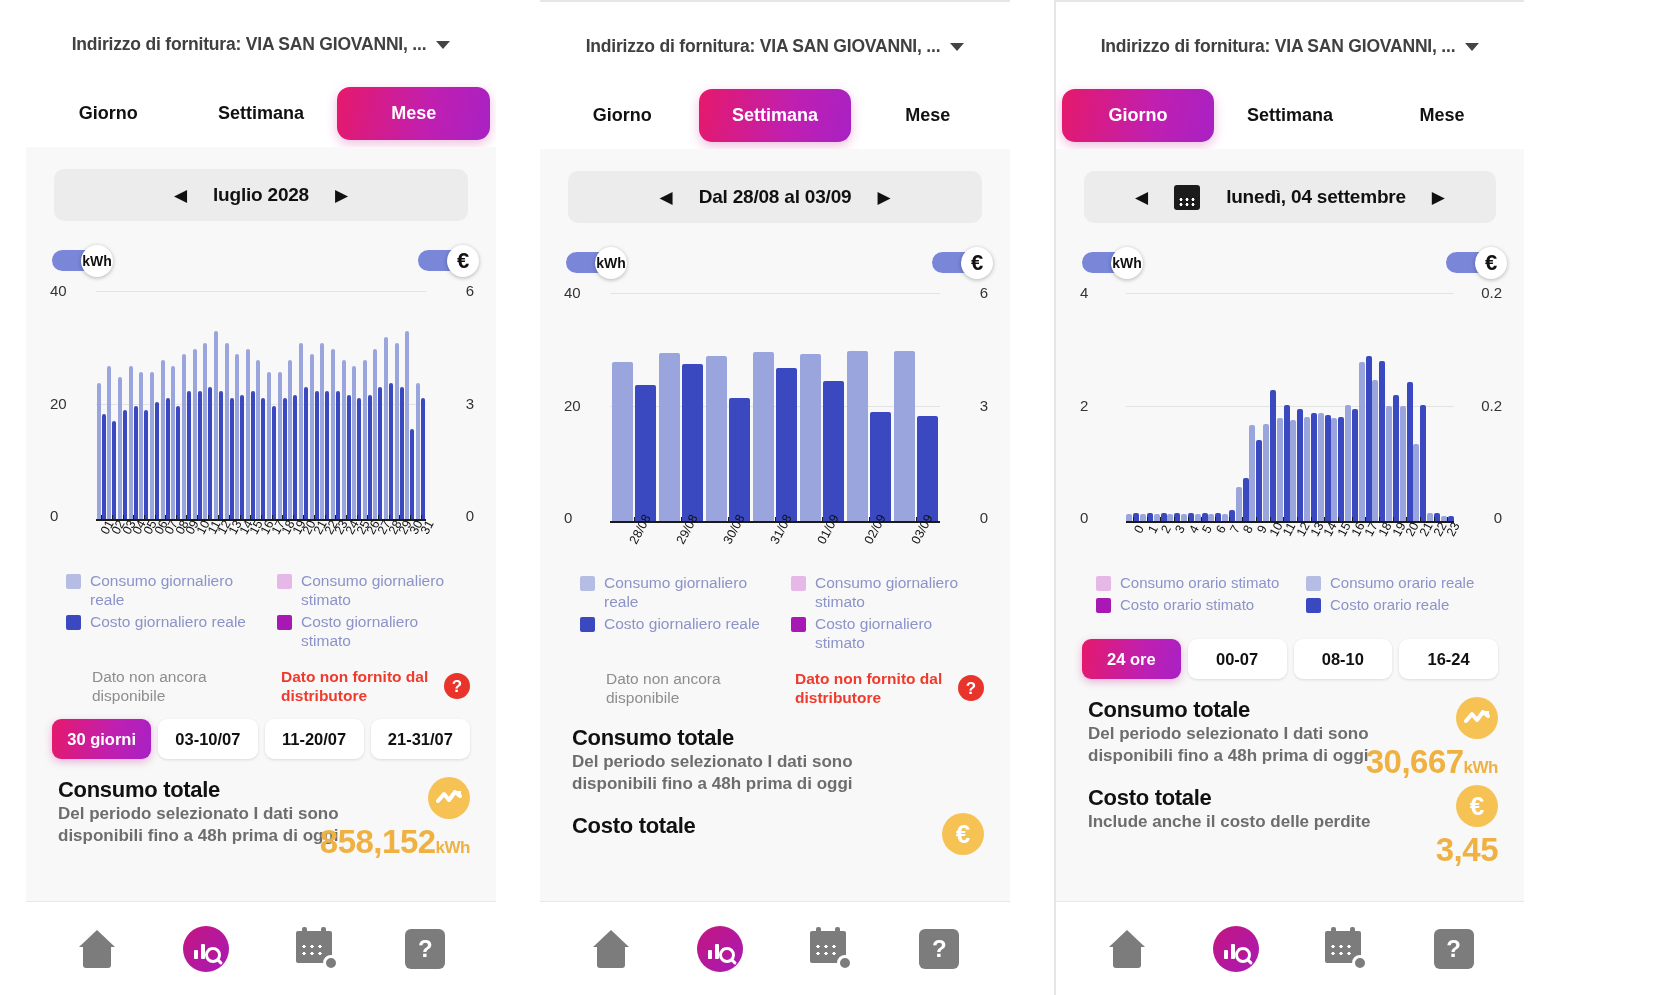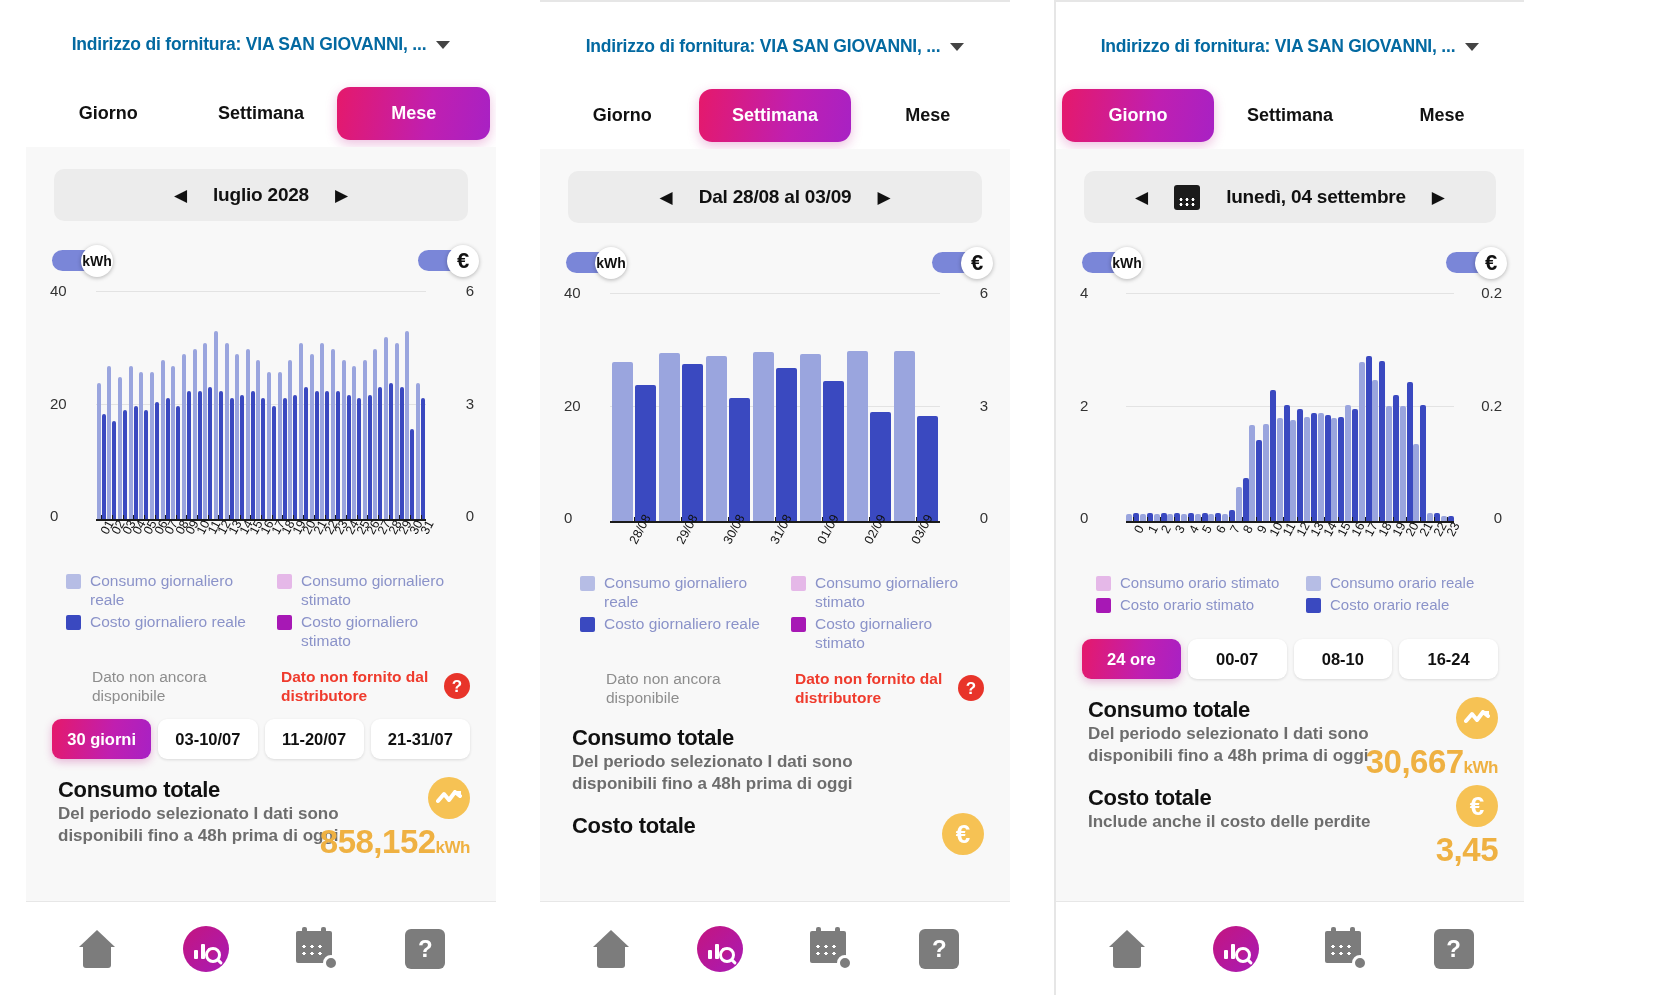--- a/index.html
+++ b/index.html
@@ -16,21 +16,21 @@
     overflow: hidden;
   }
   .panel.p2, .panel.p3 { border-top: 2px solid #e6e6e6; }
   .panel.p3 { border-left: 2px solid #e6e6e6; }
 
   
   .addr-row {
     display: flex; align-items: center; justify-content: center;
     gap: 10px; padding: 34px 0 6px 0;
   }
-  .addr-text { font-size: 17.5px; font-weight: 700; color: #0369a1; letter-spacing: -0.2px; white-space: nowrap; }
+  .addr-text { font-size: 17.5px; font-weight: 700; color: #404040; letter-spacing: -0.2px; white-space: nowrap; }
   .caret { width: 0; height: 0; border-left: 7px solid transparent; border-right: 7px solid transparent; border-top: 8px solid #444; }
 
   
   .tabs { display: flex; align-items: center; justify-content: space-between; padding: 18px 6px 0 6px; height: 86px; }
   .tab {
     flex: 1; text-align: center; font-size: 18px; font-weight: 700; color: #111;
     padding: 16px 0; border-radius: 13px; cursor: pointer;
   }
   .tab.active {
     background: linear-gradient(100deg, #e5196b 0%, #c01fb0 60%, #a821c4 100%);

